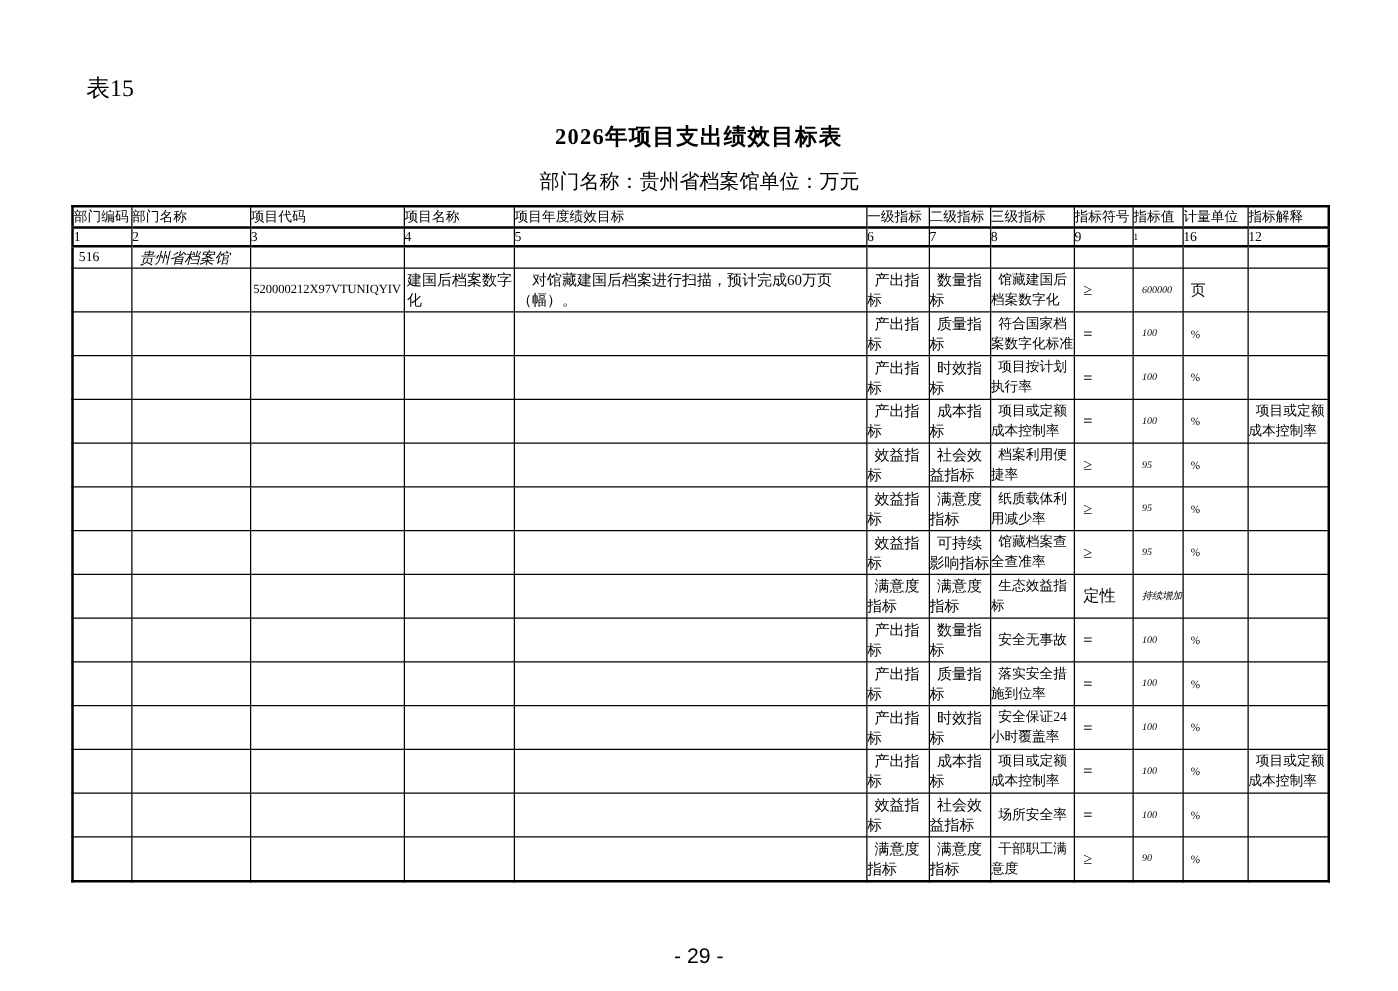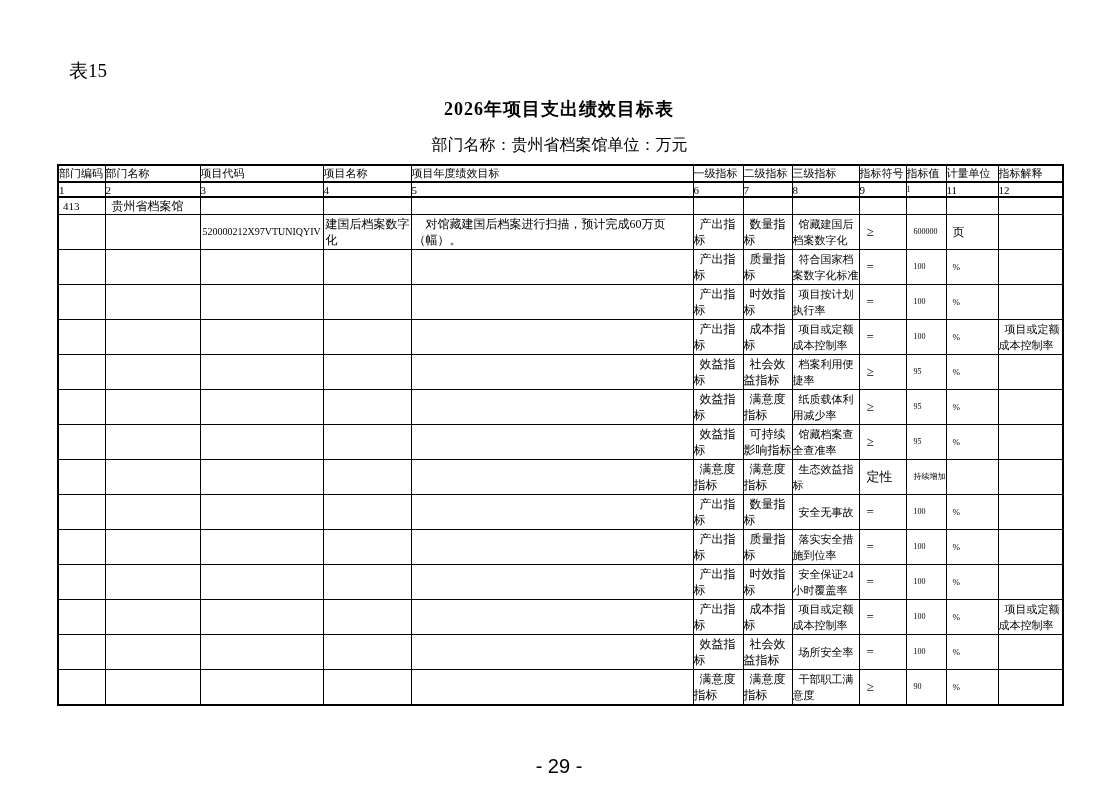--- a/index.html
+++ b/index.html
@@ -20,33 +20,33 @@
     padding:0;box-sizing:border-box;font-weight:normal;}
   thead tr th{border-bottom-width:2px;}
   thead tr.hdr-names{height:15px;}
   thead tr.hdr-nums{height:15px;}
   th{font-size:11px;text-align:left;}
   th.tiny-num{font-size:8px;}
   tr.dept-row{height:17px;}
   tr.data-row{height:35px;padding-left:23px;}
   td{font-size:12px;text-align:left;line-height:16px;}
   td.c0{padding-left:4px;font-size:11px;}
-  td.c1{text-indent:6px;}
+  td.c1{text-indent:6px;font-style:italic;}
   td.c2{font-size:10px;padding-left:2px;}
   td.c3{font-size:12px;padding-left:2px;}
   td.c4{text-indent:12px;font-size:12px;line-height:16px;padding:0 2px;}
   td.c5,td.c6{text-indent:6px;line-height:16px;}
   td.c7{text-indent:6px;font-size:11px;line-height:16px;margin-top:36px;}
   td.c8{padding-left:7px;font-size:13px;}
-  td.c9{padding-left:7px;font-size:8px;}
+  td.c9{padding-left:7px;font-size:8px;font-style:italic;}
   td.c10{text-indent:6px;}
   td.c10.tiny{font-size:9px;}
   td.c11{text-indent:6px;font-size:11px;line-height:16px;}
   .page-number{position:absolute;left:0;top:755px;width:1118px;text-align:center;
-    font-size:20px;font-family:"Liberation Sans","DejaVu Sans",sans-serif;}
+    font-size:17px;font-family:"Liberation Sans","DejaVu Sans",sans-serif;}
 </style>
 </head>
 <body>
 
 <div class="sheet-label">表15</div>
 <div class="page-title">2026年项目支出绩效目标表</div>
 <div class="meta-row">
   <span>部门名称：贵州省档案馆</span>
   <span>单位：万元</span>
 </div>
@@ -86,27 +86,27 @@
           <th>1</th>
           <th>2</th>
           <th>3</th>
           <th>4</th>
           <th>5</th>
           <th>6</th>
           <th>7</th>
           <th>8</th>
           <th>9</th>
           <th class="tiny-num">1</th>
-          <th>11</th>
+          <th>16</th>
           <th>12</th>
         </tr>
       </thead>
     <tbody>
         <tr class="dept-row">
-          <td class="c0">413</td>
+          <td class="c0">516</td>
           <td class="c1">贵州省档案馆</td>
           <td class="c2"></td>
           <td class="c3"></td>
           <td class="c4"></td>
           <td class="c5"></td>
           <td class="c6"></td>
           <td class="c7"></td>
           <td class="c8"></td>
           <td class="c9"></td>
           <td class="c10"></td>

